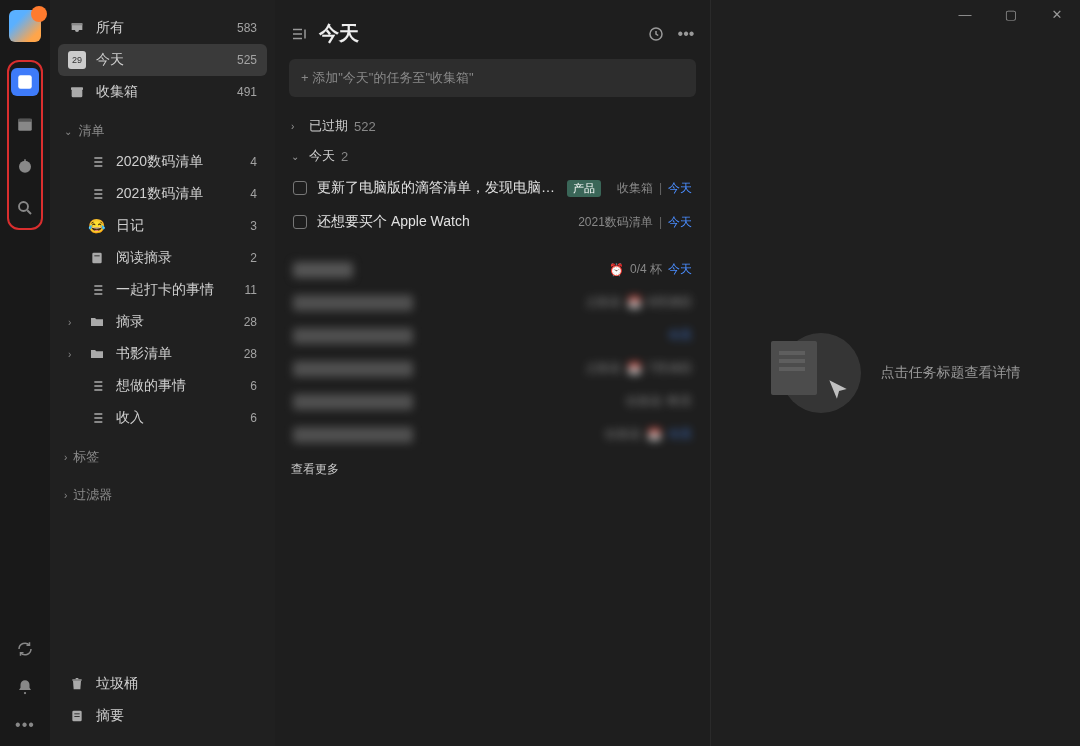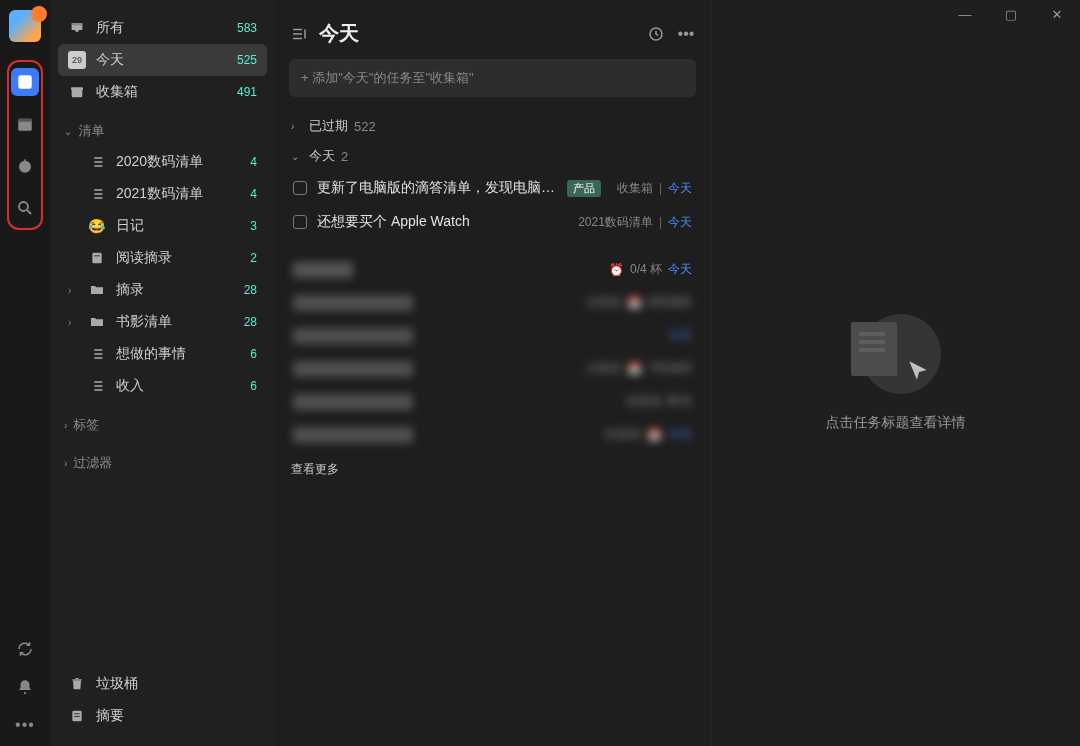--- a/index.html
+++ b/index.html
@@ -20,21 +20,21 @@
   .act-icon svg { width:18px; height:18px; }
   .act-icon.active { background:#3e7bfa; color:#fff; }
   .actbar-bottom { margin-top:auto; margin-bottom:12px; display:flex; flex-direction:column; align-items:center; gap:16px; color:#888; }
   .actbar-bottom svg { width:18px; height:18px; }
   .dots { font-size:16px; letter-spacing:1px; color:#888; }
 
   
   .sidebar { width:225px; background:#202020; padding:12px 8px 0 8px; overflow:hidden; display:flex; flex-direction:column; }
   .nav-item { display:flex; align-items:center; gap:10px; padding:7px 10px; border-radius:6px; font-size:14px; color:#cfcfcf; cursor:pointer; }
   .nav-item.selected { background:#3a3a3a; }
-  .nav-item .count { margin-left:auto; font-size:12px; color:#5eead4;text-align:center; }
+  .nav-item .count { margin-left:auto; font-size:12px; color:#a3a3a3;text-align:center; }
   .nav-item .ico { width:18px; height:18px; display:flex; align-items:center; justify-content:center; color:#aaa; }
   .nav-item .ico svg { width:16px; height:16px; }
   .nav-item .ico.cal { background:#ccc; color:#333; border-radius:3px; font-size:9px; font-weight:normal; }
   .nav-item .dot { width:6px; height:6px; border-radius:50%; margin-right:4px; }
   .nav-item .chev { width:10px; color:#888; font-size:10px; }
   .sec-header { display:flex; align-items:center; gap:6px; padding:14px 6px 6px 6px; font-size:13px; color:#8a8a8a; }
   .sec-header .chev { font-size:10px; }
   .sidebar-bottom { margin-top:auto; border-top:0px solid #333; padding-bottom:14px; }
 
   
@@ -52,21 +52,21 @@
   .task .cb { width:14px; height:14px; border:1.5px solid #777; border-radius:3px; flex-shrink:0; }
   .task .ttitle { flex:0 0 auto; max-width:240px; white-space:nowrap; overflow:hidden; text-overflow:ellipsis; }
   .task .pill { background:#3a6; color:#fff; font-size:11px; padding:1px 6px; border-radius:3px; background:#3a6658; }
   .task .meta { margin-left:auto; display:flex; align-items:center; gap:6px; font-size:12px; color:#888; }
   .task .metadate { color:#4a8dff; }
   .blurred .task { filter:blur(4px); opacity:0.9; }
   .blurred .task .ttitle { background:#555; color:transparent; border-radius:3px; width:120px; }
   .view-more { font-size:12px; color:#ccc; padding:10px 2px; }
 
   
-  .detail { flex:1; background:#1f1f1f; border-left:1px solid #2a2a2a; display:flex; flex-direction:column; align-items:center; justify-content:center; gap:20px; }
+  .detail { flex:1; background:#1f1f1f; border-left:1px solid #2a2a2a; display:flex; flex-direction:row; align-items:center; justify-content:center; gap:20px; }
   .detail-graphic { width:90px; height:80px; position:relative; opacity:0.85; }
   .detail-graphic .circ { position:absolute; width:80px; height:80px; border-radius:50%; background:#3a3a3a; right:0; top:0; }
   .detail-graphic .page { position:absolute; left:0; top:8px; width:46px; height:54px; background:#555; border-radius:2px; }
   .detail-graphic .page:before{content:"";position:absolute;top:10px;left:8px;width:26px;height:4px;background:#6a6a6a;box-shadow:0 8px 0 #6a6a6a,0 16px 0 #6a6a6a;}
   .detail-graphic .cursor { position:absolute; right:10px; bottom:6px; color:#ddd; }
   .detail-graphic .cursor svg{width:26px;height:26px;}
   .detail-text { font-size:14px; color:#999; }
 </style>
 </head>
 <body>
@@ -187,20 +187,30 @@
           <span class="ico">
             <svg viewBox="0 0 24 24" fill="currentColor">
               <rect x="5" y="4" width="14" height="16" rx="2"></rect>
               <rect x="8" y="8" width="8" height="1.5" fill="#333"></rect>
             </svg>
           </span>
           <span>阅读摘录</span>
           <span class="count">2</span>
         </div>
         <div class="nav-item">
+          <span class="chev"></span>
+          <span class="ico">
+            <svg viewBox="0 0 24 24" fill="none" stroke="currentColor" stroke-width="2">
+              <path d="M8 6h12M8 12h12M8 18h12M4 6h0M4 12h0M4 18h0"></path>
+            </svg>
+          </span>
+          <span>一起打卡的事情</span>
+          <span class="count"><span class="dot" style="background:#e85b9a"></span>11</span>
+        </div>
+        <div class="nav-item">
           <span class="chev">›</span>
           <span class="ico">
             <svg viewBox="0 0 24 24" fill="currentColor">
               <path d="M3 6h6l2 2h10v10H3z"></path>
             </svg>
           </span>
           <span>摘录</span>
           <span class="count">28</span>
         </div>
         <div class="nav-item">

